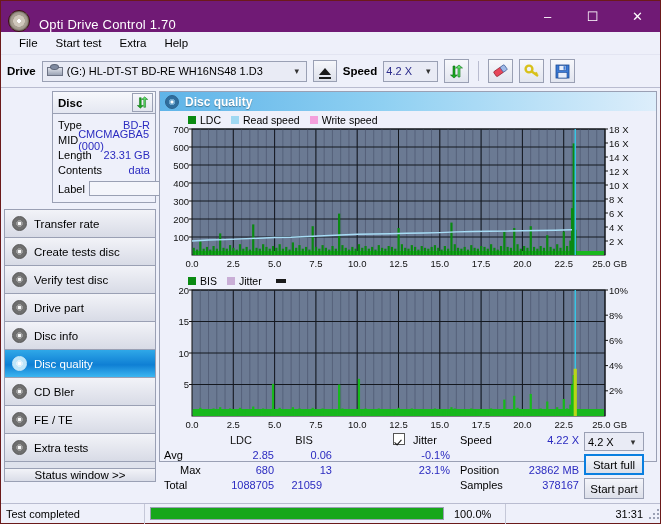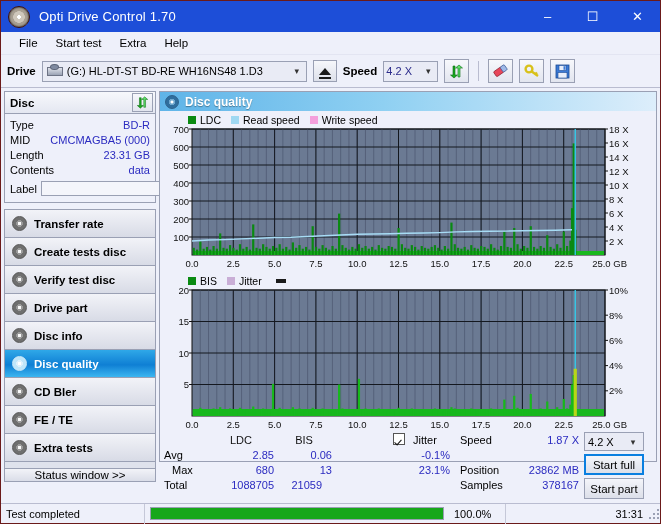--- a/index.html
+++ b/index.html
@@ -1,20 +1,20 @@
 <!DOCTYPE html>
 <html><head>
 <meta charset="utf-8">
 <style>
   html,body{margin:0;padding:0;background:#fff;}
   body{width:661px;height:524px;overflow:hidden;font-family:"Liberation Sans",sans-serif;font-size:11px;color:#000;}
   #app{position:relative;width:661px;height:524px;box-sizing:border-box;border:1px solid #6b1a1a;background:#eef0fa;}
 
   
-  .titlebar{height:31px;background:#1d4ed8;display:flex;align-items:center;position:relative;}
+  .titlebar{height:31px;background:#701a75;display:flex;align-items:flex-end;position:relative;}
   .tb-icon{width:20px;height:20px;margin-left:7px;border-radius:50%;
     background:radial-gradient(circle at 50% 50%, #fff 0 14%, #cfc7bb 15% 40%, #a89f92 41% 72%, #e8e2d8 73% 100%);
     border:1px solid #3a1010;box-shadow:inset 0 0 2px #000;}
   .tb-title{color:#fff;font-size:13px;margin-left:9px;letter-spacing:.2px;}
   .tb-btns{position:absolute;right:0;top:0;height:31px;display:flex;}
   .tb-btn{width:45px;height:31px;display:flex;align-items:center;justify-content:center;color:#fff;font-size:13px;}
 
   
   .menubar{height:22px;background:#eef0fa;display:flex;align-items:center;padding-left:9px;border-bottom:1px solid #e3e5f2;}
   .menu-item{font-size:11.5px;padding:2px 9px;color:#000;}
@@ -31,33 +31,33 @@
   .tb-sq{width:24px;height:22px;border:1px solid #9aa0b4;background:linear-gradient(#f6f7fb,#dde0ea);display:flex;align-items:center;justify-content:center;box-sizing:border-box;}
   .eject{width:0;height:0;border-left:6px solid transparent;border-right:6px solid transparent;border-bottom:7px solid #1b1b1b;position:relative;}
   .eject:after{content:"";position:absolute;left:-6px;top:9px;width:12px;height:2px;background:#1b1b1b;}
   .speed-combo{height:21px;width:55px;border:1px solid #9aa0b4;background:#e9ebf5;display:flex;align-items:center;padding:0 2px;box-sizing:border-box;font-size:11px;color:#2a2a8a;}
   .sep{width:1px;height:20px;background:#b9bcd0;margin:0 3px;}
   .icobtn{width:25px;height:24px;border:1px solid #9aa0b4;background:linear-gradient(#f7f8fc,#e2e5ef);display:flex;align-items:center;justify-content:center;box-sizing:border-box;}
 
   
   .body{display:flex;height:377px;}
   .sidebar{width:158px;box-sizing:border-box;padding:3px 3px 0 3px;display:flex;flex-direction:column;background:#eef0fa;}
-  .panel{border:1px solid #9aa0b4;background:#eef0fa;box-sizing:border-box;}
+  .panel{border:1px solid #9aa0b4;background:#eef0fa;box-sizing:border-box;margin-left:48px;}
   .panel-hd{height:21px;display:flex;align-items:center;justify-content:space-between;padding:0 2px 0 5px;border-bottom:1px solid #9aa0b4;background:linear-gradient(#f7f8fc,#e4e7f1);}
   .panel-hd b{font-size:11.5px;}
   .disc-rows{padding:3px 5px 4px 5px;}
   .drow{display:flex;justify-content:space-between;align-items:center;height:15px;font-size:11px;}
   .dval{color:#2b2bc0;}
   .label-row{display:flex;align-items:center;gap:4px;margin-top:2px;}
   .label-input{flex:1;height:15px;border:1px solid #9aa0b4;background:#f4f5fb;box-sizing:border-box;}
   .disc-btn{width:21px;height:19px;border:1px solid #9aa0b4;background:linear-gradient(#f7f8fc,#e2e5ef);display:flex;align-items:center;justify-content:center;box-sizing:border-box;}
 
   .navlist{margin-top:6px;border:1px solid #9aa0b4;border-bottom:none;}
   .navbtn{height:28px;display:flex;align-items:center;gap:7px;padding-left:7px;box-sizing:border-box;
-    background:linear-gradient(#f2f3f8,#d8dbe6);border-bottom:1px solid #9aa0b4;font-size:11.5px;font-weight:bold;}
+    background:linear-gradient(#f2f3f8,#d8dbe6);border-bottom:1px solid #9aa0b4;font-size:11.5px;}
   .navbtn.active{background:linear-gradient(#2fa8e8,#0f7fd4 55%,#3cb6f0);color:#fff;}
   .navfill{flex:1;border-left:1px solid #9aa0b4;border-right:1px solid #9aa0b4;background:#dfe2ec;min-height:6px;}
   .statusbtn{height:20px;border:1px solid #9aa0b4;background:linear-gradient(#f2f3f8,#dadde8);display:flex;align-items:center;justify-content:center;font-size:11.5px;margin-bottom:3px;}
 
   
   .nico{width:15px;height:15px;border-radius:50%;background:radial-gradient(circle at 50% 50%,#fafafa 0 18%,#9a9a9a 19% 38%,#6f6f6f 39% 75%,#b5b5b5 76% 100%);
     border:1px solid #555;box-sizing:border-box;flex:0 0 15px;}
   .navbtn.active .nico{background:radial-gradient(circle at 50% 50%,#fff 0 18%,#dff1fc 19% 38%,#bfe6fa 39% 75%,#fff 76% 100%);border-color:#cfeaf8;}
 
   
@@ -738,36 +738,36 @@
 
         <div class="stats">
           <div style="position:absolute;left:48px;top:2px;width:66px;text-align:center" class="hd">LDC</div>
           <div style="position:absolute;left:116px;top:2px;width:56px;text-align:center" class="hd">BIS</div>
 
           <div style="position:absolute;left:4px;top:17px">Avg</div>
           <div style="position:absolute;left:48px;top:17px;width:66px" class="num cellr">2.85</div>
           <div style="position:absolute;left:116px;top:17px;width:56px" class="num cellr">0.06</div>
           <div style="position:absolute;left:228px;top:17px;width:62px" class="num cellr">-0.1%</div>
 
-          <div style="position:absolute;left:12px;top:32px">Max</div>
+          <div style="position:absolute;left:20px;top:32px">Max</div>
           <div style="position:absolute;left:48px;top:32px;width:66px" class="num cellr">680</div>
           <div style="position:absolute;left:116px;top:32px;width:56px" class="num cellr">13</div>
           <div style="position:absolute;left:228px;top:32px;width:62px" class="num cellr">23.1%</div>
 
           <div style="position:absolute;left:4px;top:47px">Total</div>
           <div style="position:absolute;left:48px;top:47px;width:66px" class="num cellr">1088705</div>
           <div style="position:absolute;left:106px;top:47px;width:56px" class="num cellr">21059</div>
 
           <div style="position:absolute;left:233px;top:1px">
             <span class="chk"></span>
           </div>
           <div style="position:absolute;left:253px;top:2px">Jitter</div>
 
           <div style="position:absolute;left:300px;top:2px">Speed</div>
-          <div style="position:absolute;left:357px;top:2px;width:62px" class="num cellr">1.87 X</div>
+          <div style="position:absolute;left:357px;top:2px;width:62px" class="num cellr">4.22 X</div>
           <div style="position:absolute;left:300px;top:32px">Position</div>
           <div style="position:absolute;left:350px;top:32px;width:69px" class="num cellr">23862 MB</div>
           <div style="position:absolute;left:300px;top:47px">Samples</div>
           <div style="position:absolute;left:350px;top:47px;width:69px" class="num cellr">378167</div>
 
           <div class="combo" style="position:absolute;left:424px;top:0px;width:60px;height:19px">
             <span>4.2 X</span>
             <span class="caret">▾</span>
           </div>
           <div class="btn primary" style="position:absolute;left:424px;top:22px;width:60px;height:21px">Start full</div>

